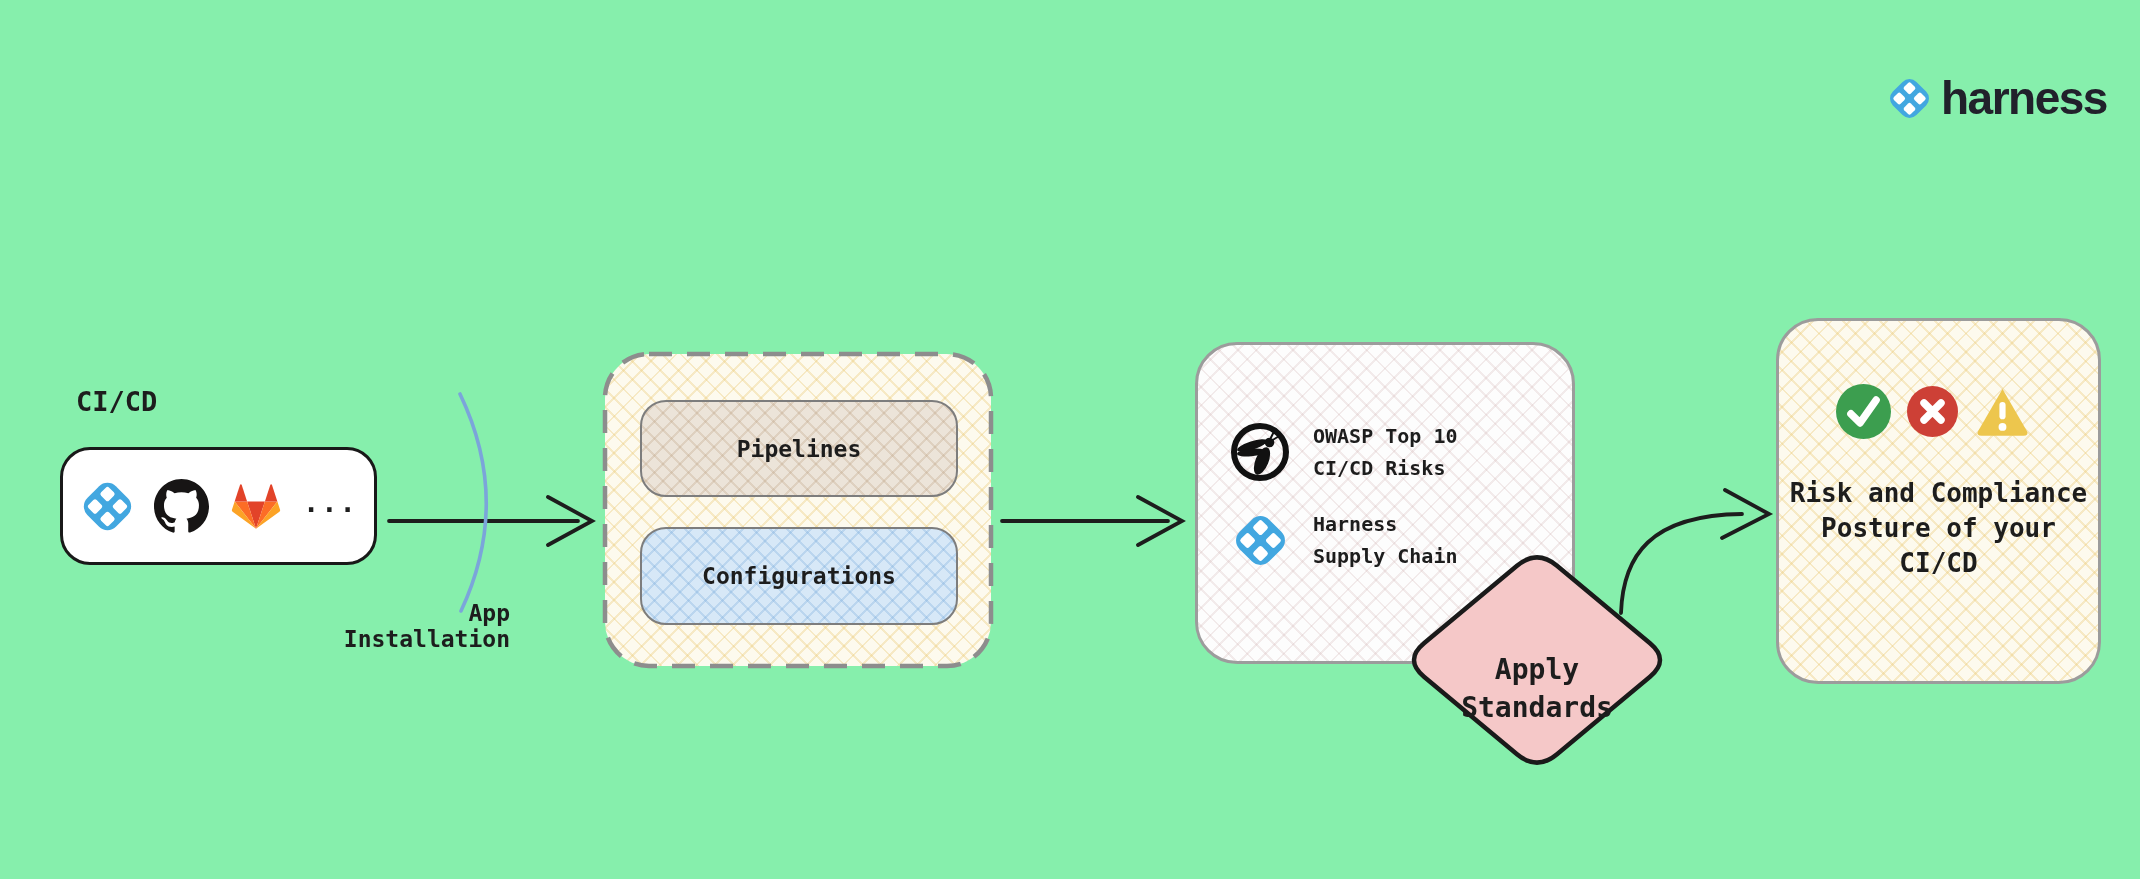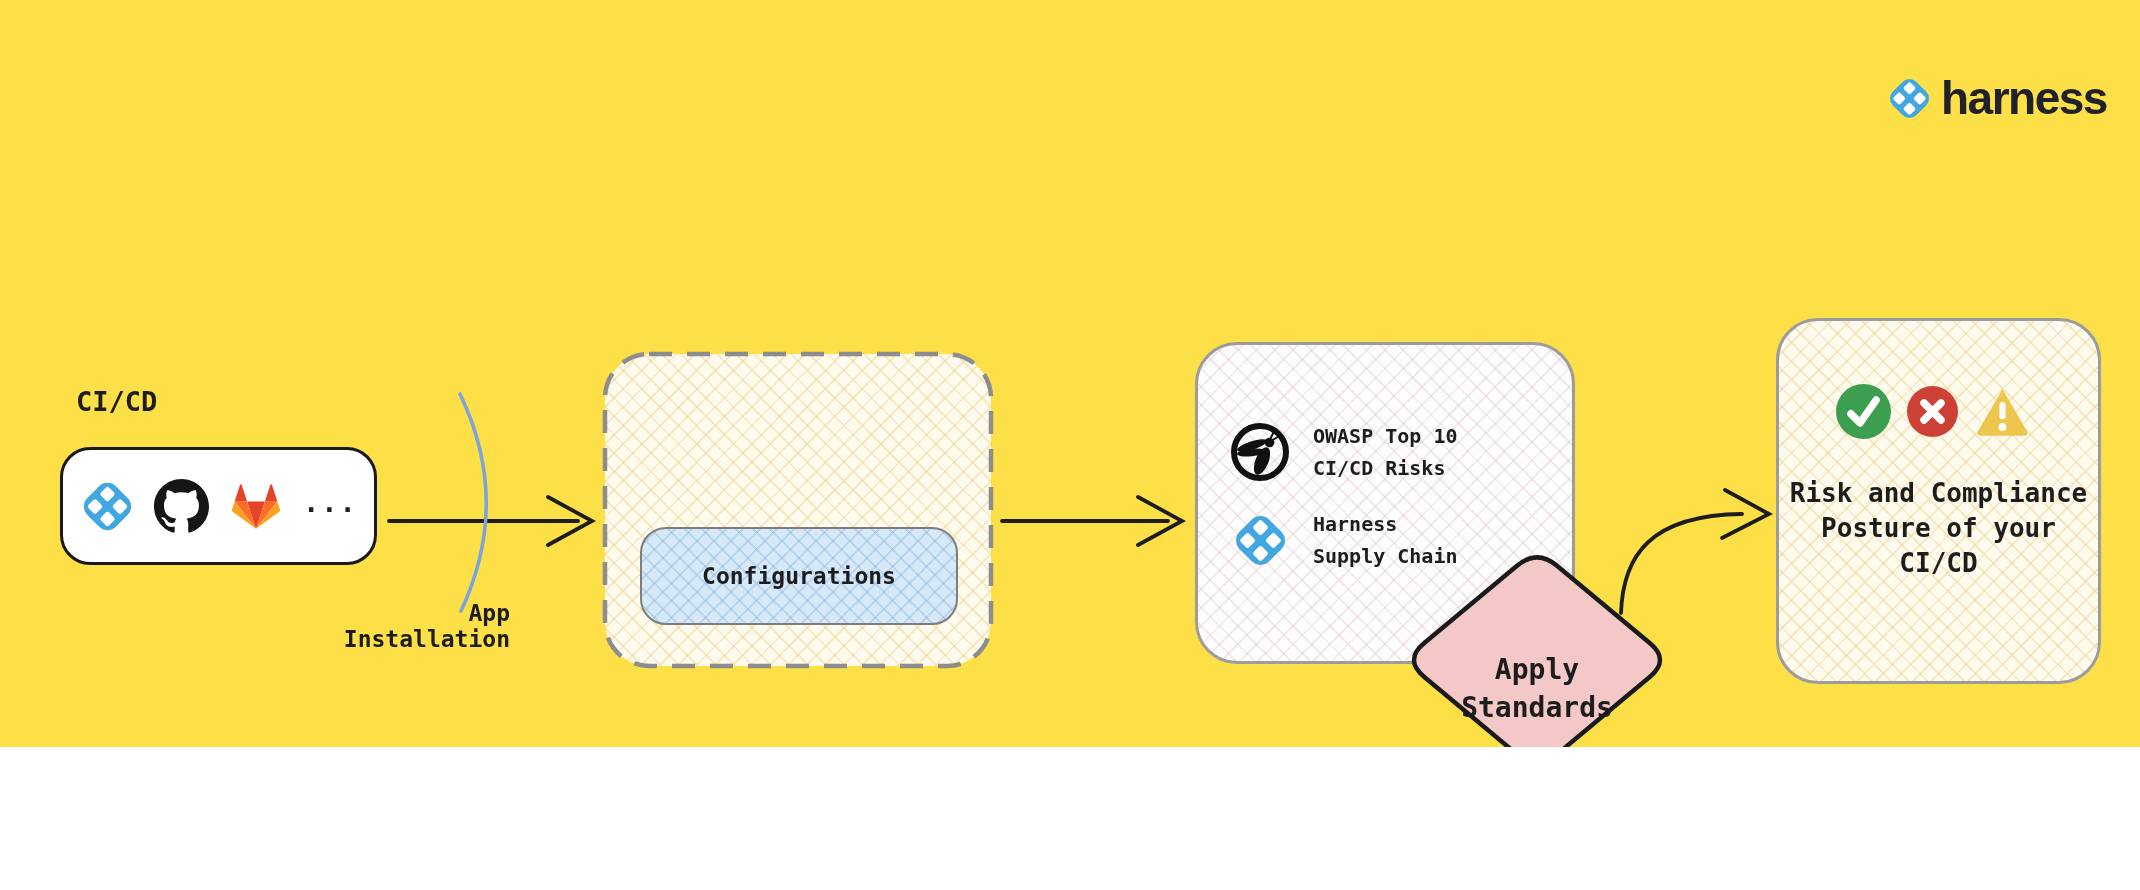--- a/index.html
+++ b/index.html
@@ -1,17 +1,17 @@
 <!DOCTYPE html>
 <html><head>
 <meta charset="utf-8">
 <style>
   html,body{margin:0;padding:0;background:#ffffff;}
   .canvas{
-    position:relative;width:2140px;height:747px;background:#fde047;overflow:hidden;
+    position:relative;width:2140px;height:879px;background:#86efac;overflow:hidden;
     font-family:"DejaVu Sans Mono","Liberation Mono",monospace;color:#1d1d1d;
   }
   .abs{position:absolute;}
   
   .brand{position:absolute;left:1886px;top:74px;display:flex;align-items:center;gap:8px;}
   .brand .wordmark{
     font-family:"Liberation Sans","DejaVu Sans",sans-serif;font-weight:bold;
     font-size:46px;letter-spacing:-1.5px;color:#21212b;line-height:48px;
   }
   
@@ -119,20 +119,23 @@
     </span>
     <span class="mono dots">...</span>
   </div>
 
   <div class="abs mono app-install">
     <div>App</div>
     <div>Installation</div>
   </div>
 
   <div class="abs dashed-box hatch-yellow"></div>
+  <div class="abs inner-box hatch-tan pipelines mono">
+    <span>Pipelines</span>
+  </div>
   <div class="abs inner-box hatch-blue configurations mono">
     <span>Configurations</span>
   </div>
 
   <div class="abs owasp-box hatch-pink"></div>
   <span class="icon abs" style="left:1228px;top:420px;">
     <svg width="64" height="64" viewBox="0 0 64 64">
       <circle cx="32" cy="32" r="26" fill="none" stroke="#111111" stroke-width="6"></circle>
       <ellipse cx="24" cy="25.5" rx="15.5" ry="4.2" fill="#111111" transform="rotate(-18 24 25.5)"></ellipse>
       <ellipse cx="23" cy="32.5" rx="14" ry="3.8" fill="#111111" transform="rotate(-6 23 32.5)"></ellipse>

